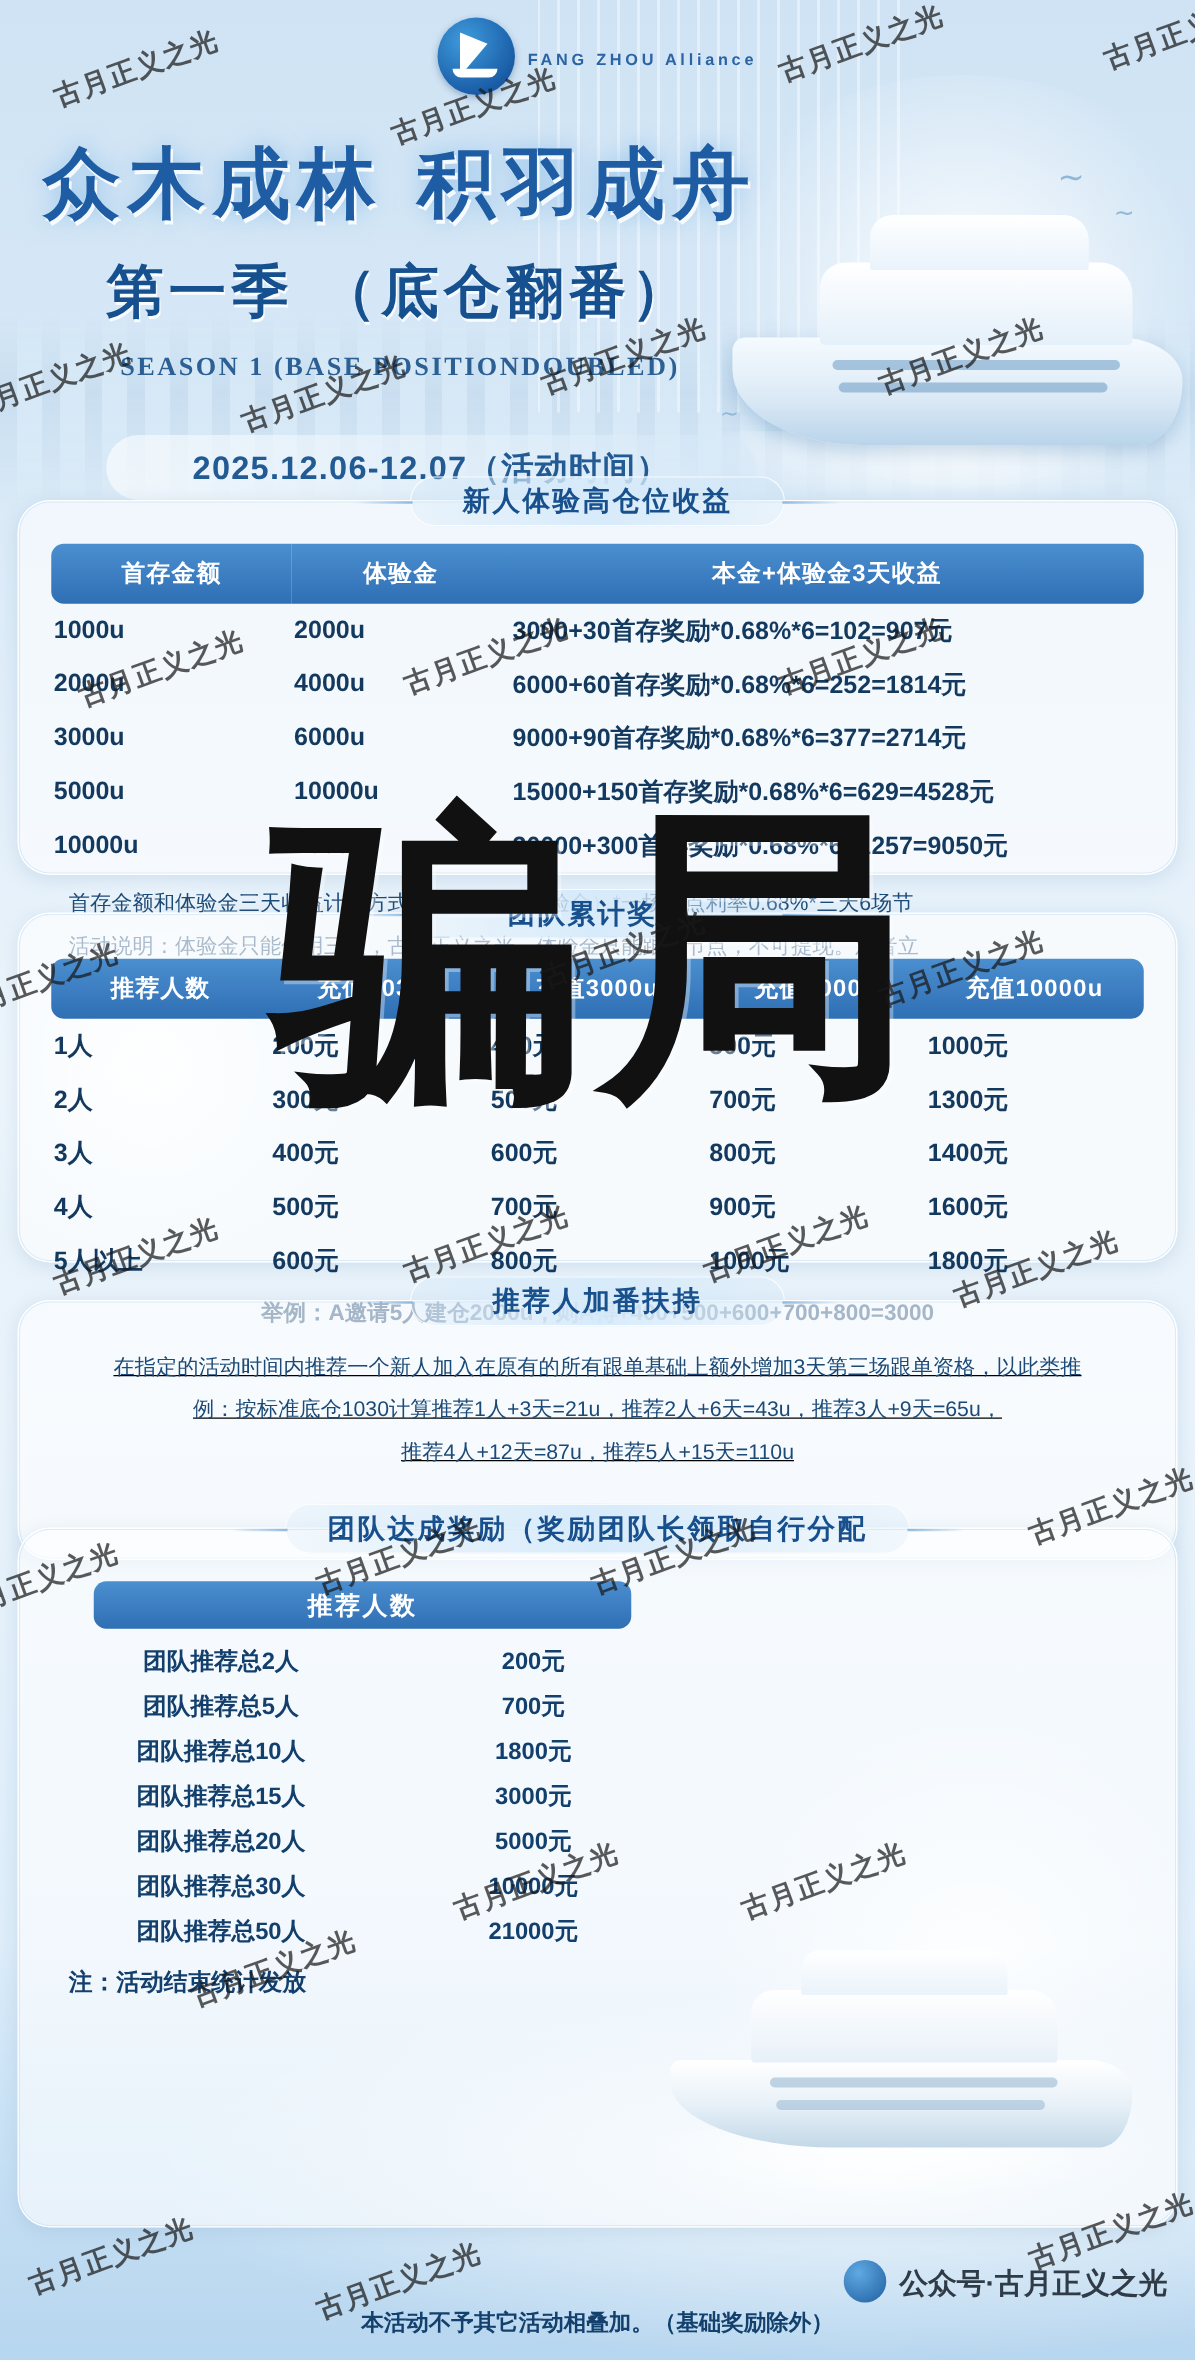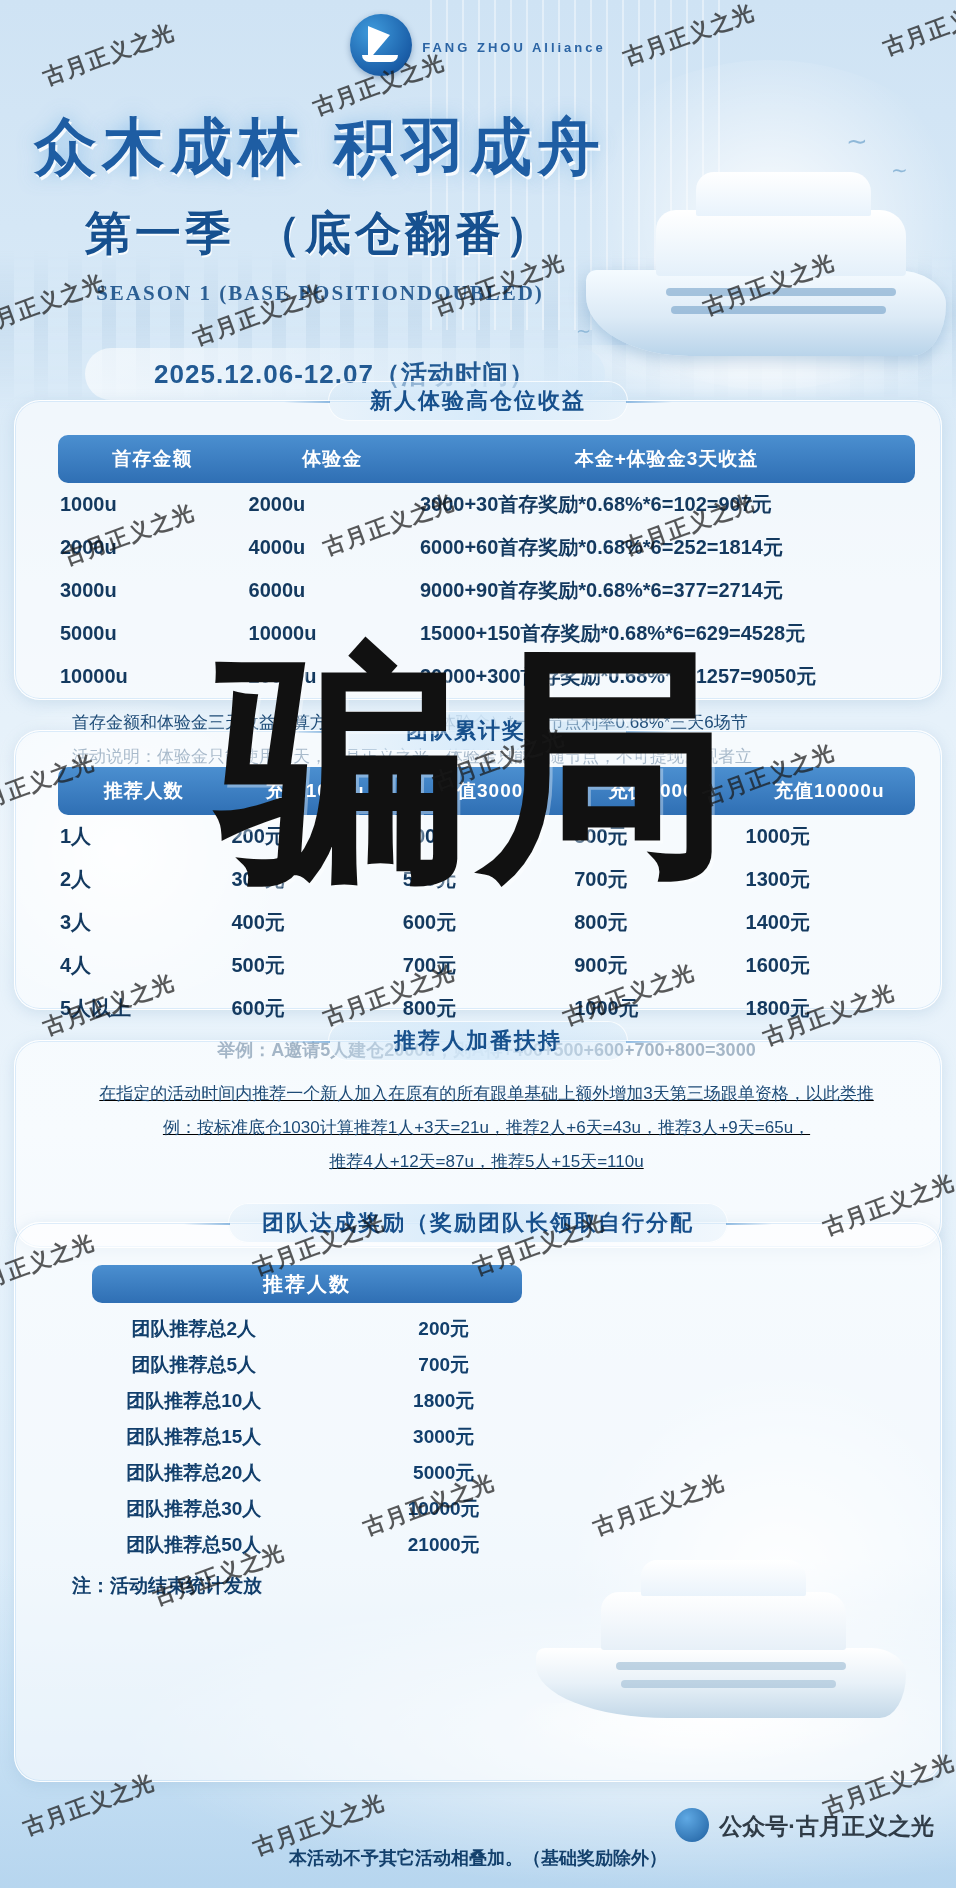--- a/index.html
+++ b/index.html
@@ -130,21 +130,20 @@
   }
   .bird { position: absolute; color: #8fb8d8; font-size: 26px; }
 
   
   .card {
     position: absolute; left: 14px; width: 928px;
     background: rgba(255,255,255,.62);
     border: 1px solid rgba(255,255,255,.9);
     border-radius: 26px;
     box-shadow: 0 3px 14px rgba(130,170,205,.25), inset 0 0 0 1px rgba(190,220,245,.5);
-    padding-left: 17px;
   }
   .ribbon {
     position: absolute; top: -20px; left: 50%; transform: translateX(-50%);
     min-width: 300px; height: 40px; padding: 0 34px;
     display: flex; align-items: center; justify-content: center;
     background: linear-gradient(90deg, rgba(200,226,246,.2), rgba(214,234,250,.95), rgba(200,226,246,.2));
     border-radius: 20px;
     color: #17508c; font-size: 22px; font-weight: 700; letter-spacing: 2px; white-space: nowrap;
     box-shadow: inset 0 0 0 1px rgba(255,255,255,.8);
   }

